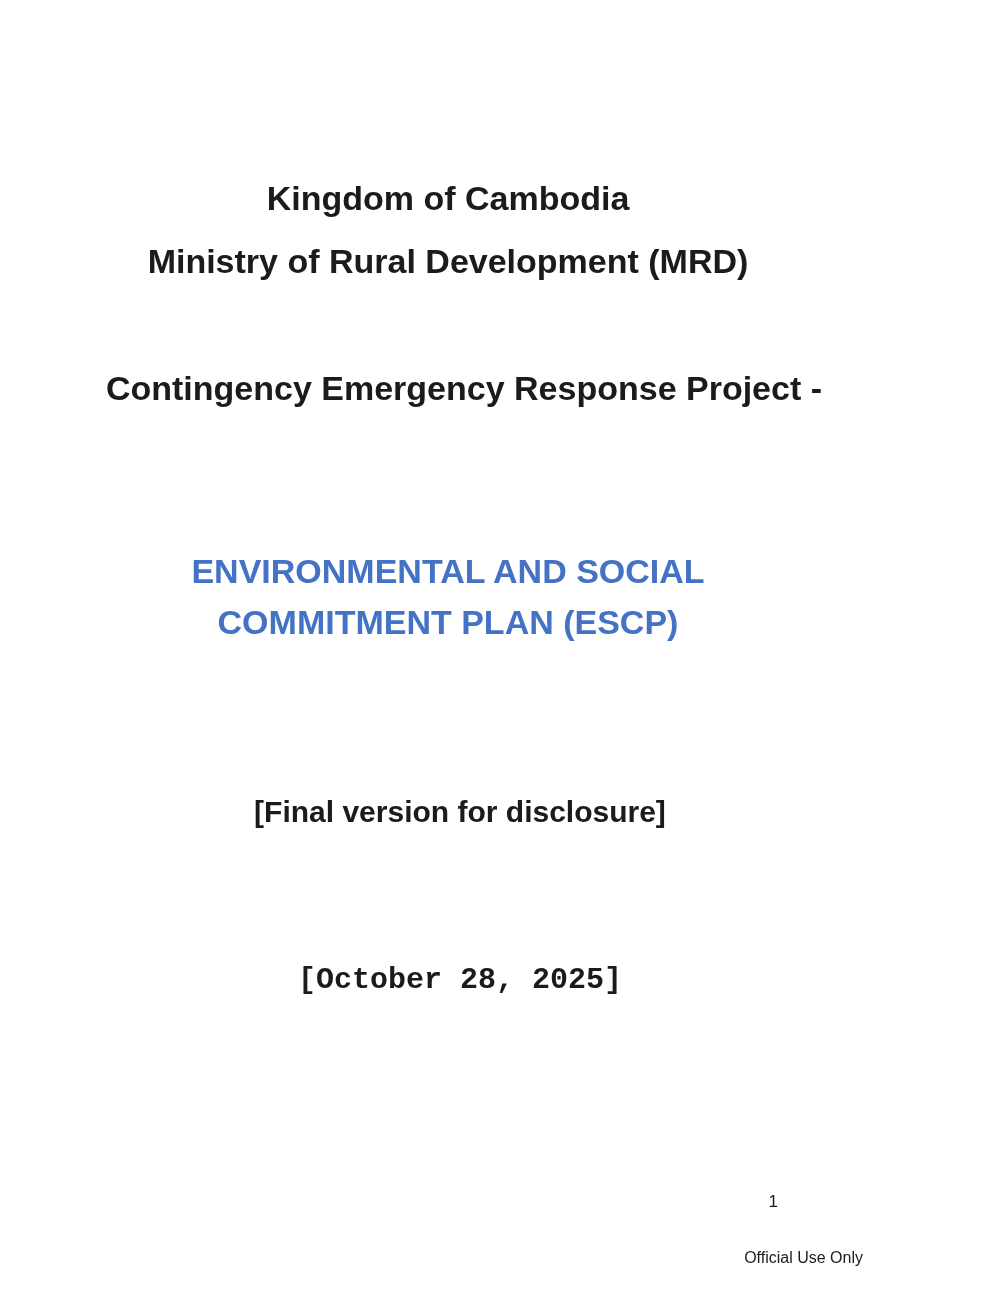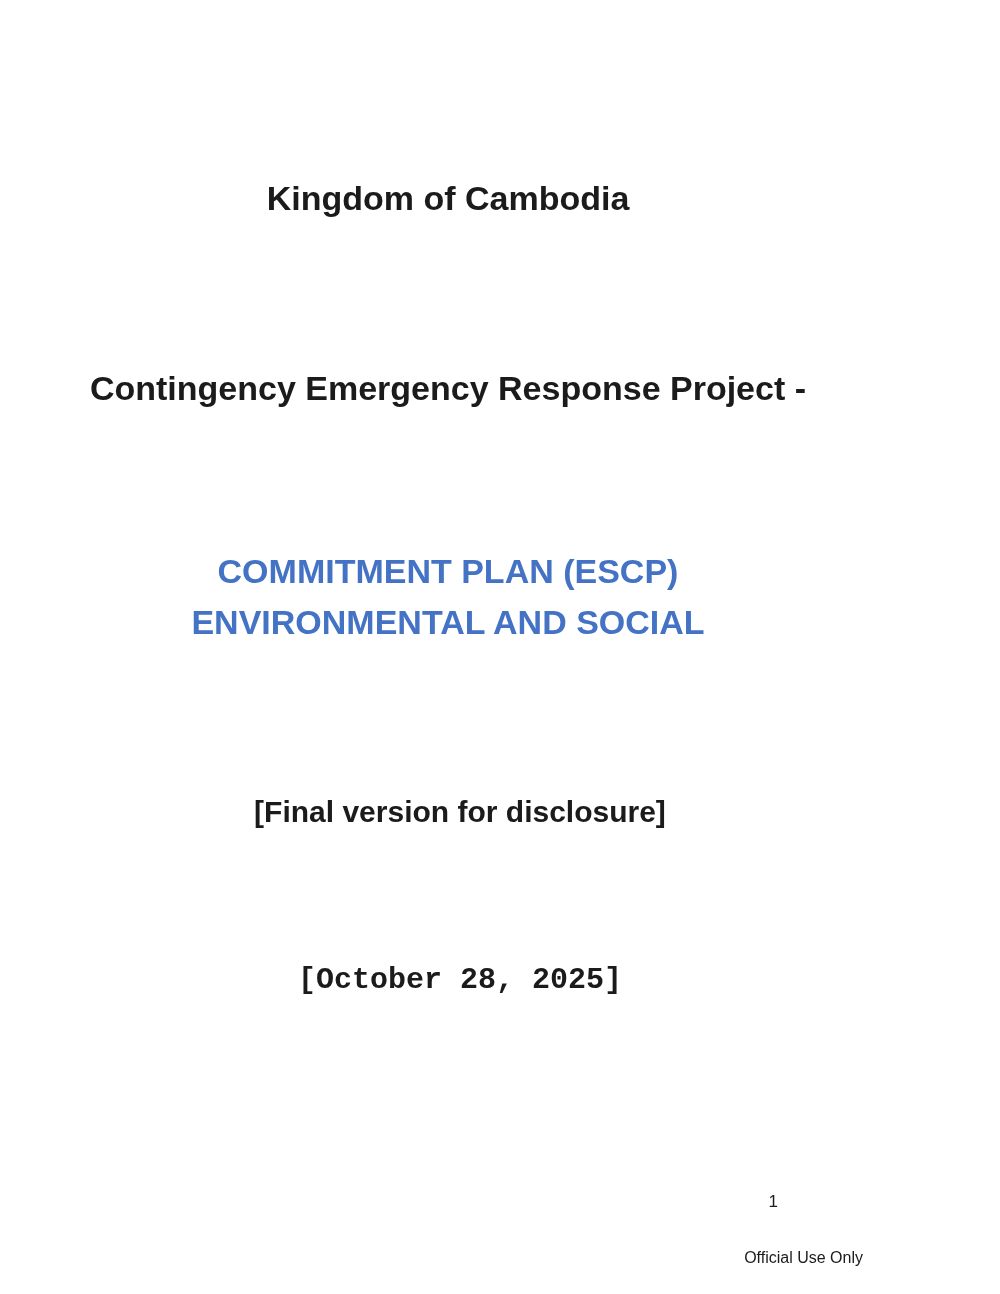--- a/index.html
+++ b/index.html
@@ -30,21 +30,21 @@
     white-space: nowrap;
   }
 
   .org-line { font-size: 34px; line-height: 1; }
   .line-country  { top: 181px; }
   .line-ministry { top: 244px; }
 
   .project-title {
     position: absolute;
     top: 363px;
-    left: 0;
+    left: 16px;
     width: 100%;
     text-align: center;
     font-weight: 700;
     font-size: 34px;
     line-height: 51px;
     color: var(--body-text);
   }
 
   .main-heading {
     position: absolute;
@@ -84,28 +84,29 @@
     color: var(--body-text);
   }
 </style>
 </head>
 <body>
 
 <div class="page">
 
   <div class="center-line org-line line-country">Kingdom of Cambodia</div>
 
+  <div class="center-line org-line line-ministry">Ministry of Rural Development (MRD)</div>
 
   <div class="project-title">
     <div>Contingency Emergency Response Project -</div>
   </div>
 
   <div class="main-heading">
+    <div>ENVIRONMENTAL AND SOCIAL</div>
     <div>COMMITMENT PLAN (ESCP)</div>
-    <div>ENVIRONMENTAL AND SOCIAL</div>
   </div>
 
   <div class="center-line bracket-line line-version">[Final version for disclosure]</div>
 
   <div class="center-line bracket-line line-date">[October 28, 2025]</div>
 
   <div class="page-number">1</div>
 
   <div class="classification">Official Use Only</div>
 

